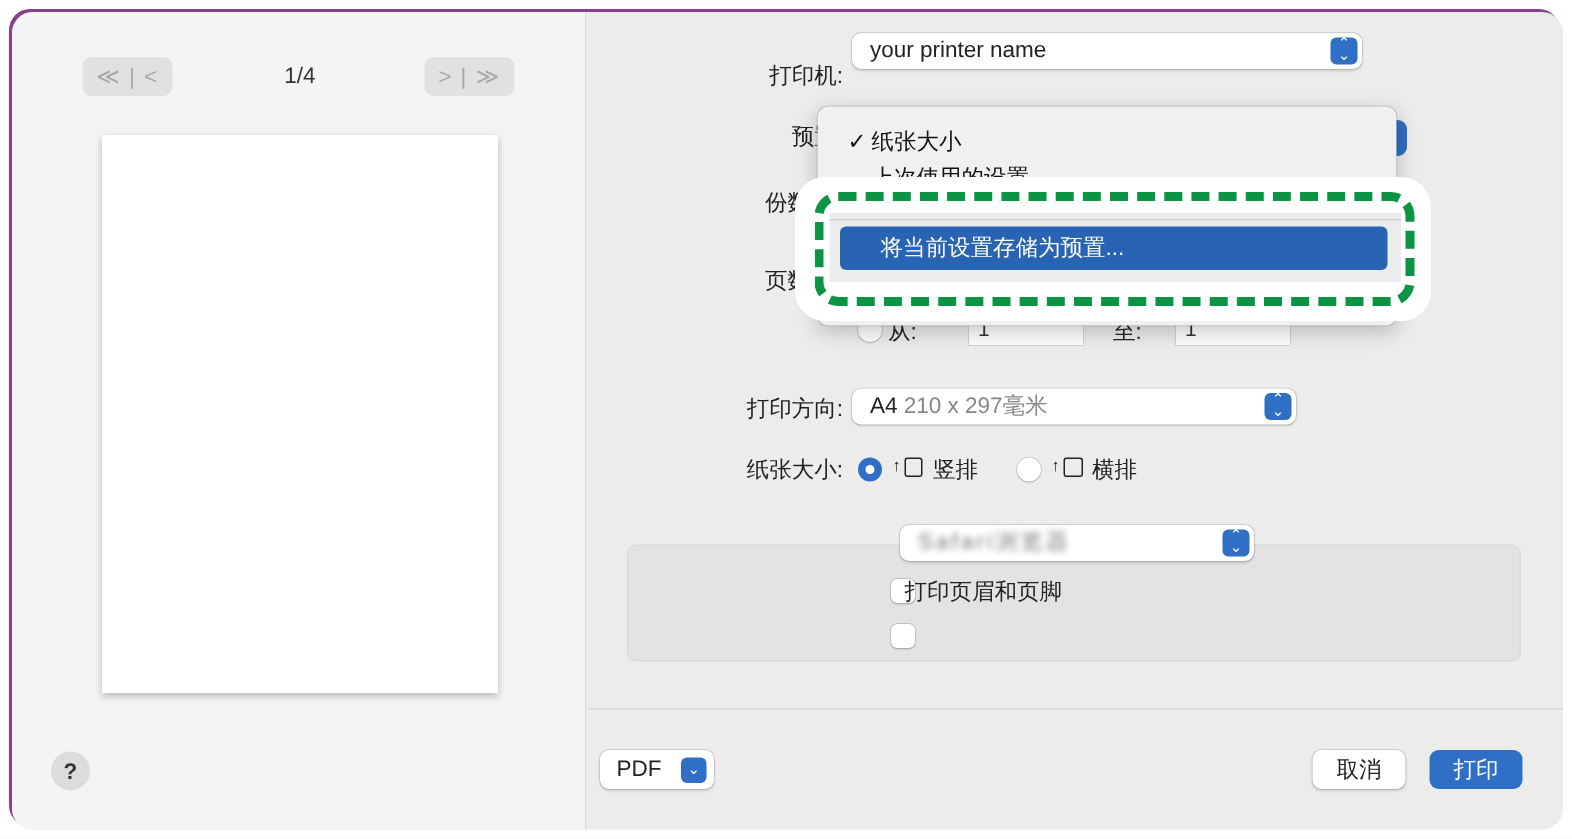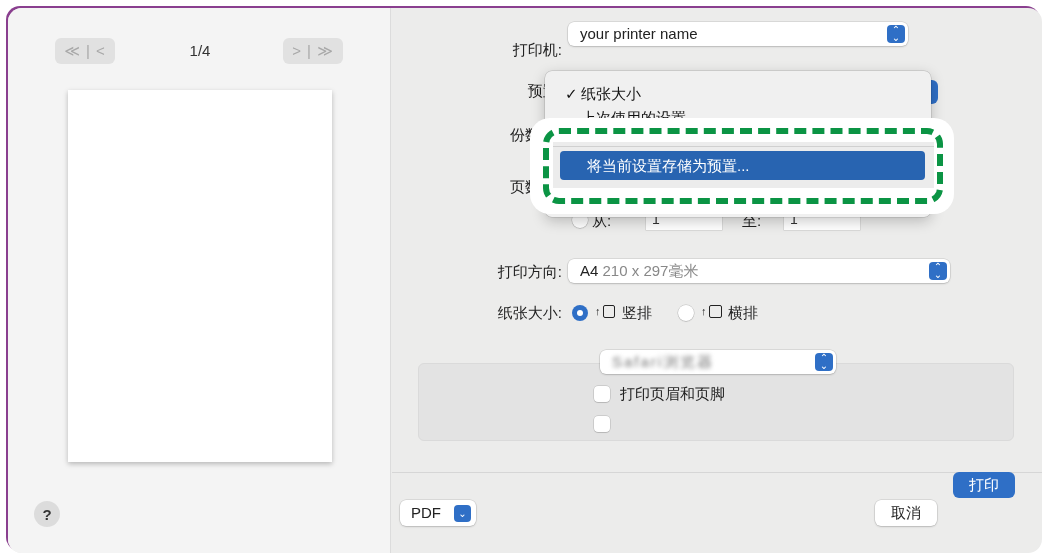--- a/index.html
+++ b/index.html
@@ -75,21 +75,21 @@
   .pdf-chevron {
     position: absolute; right: 5px; top: 5px; width: 17px; height: 17px; border-radius: 4px; background: #2f6fc6; color: #fff;
     font-size: 10px; line-height: 17px; text-align: center;
   }
   .cancel-btn {
     position: absolute; left: 483px; top: 492px; width: 62px; height: 26px; border-radius: 6px; background: #fff;
     box-shadow: 0 0 0 0.5px rgba(0,0,0,0.15), 0 1px 2px rgba(0,0,0,0.15); font-size: 15px; color: #222;
     display: flex; align-items: center; justify-content: center;
   }
   .print-btn {
-    position: absolute; left: 561px; top: 464px; width: 62px; height: 26px; border-radius: 6px; background: #2f6fc6;
+    position: absolute; left: 561px; top: 492px; width: 62px; height: 26px; border-radius: 6px; background: #2f6fc6;
     font-size: 15px; color: #fff; display: flex; align-items: center; justify-content: center;
   }
   
   .range-field {
     position: absolute; height: 22px; background: #fff; box-shadow: 0 0 0 0.5px rgba(0,0,0,0.15);
     font-size: 14px; color: #333; padding-left: 6px; line-height: 22px;
   }
   
   .menu {
     position: absolute; left: 545px; top: 71px; width: 386px; height: 146px; background: #f0f0f0;
@@ -149,21 +149,21 @@
     <div class="label" style="left:118px; top:118px; width:52px; text-align:left;">份数</div>
 
     <div class="label" style="left:118px; top:170px; width:52px; text-align:left;">页数</div>
     <div class="radio" style="left:180px; top:204px;"></div>
     <div class="label" style="left:200px; top:204px; text-align:left;">从:</div>
     <div class="range-field" style="left:254px; top:200px; width:76px;">1</div>
     <div class="label" style="left:350px; top:204px; text-align:left;">至:</div>
     <div class="range-field" style="left:392px; top:200px; width:76px;">1</div>
 
     <div class="label" style="left:70px; top:255px; width:100px;">打印方向:</div>
-    <div class="popup" style="left:176px; top:251px; width:382px;">
+    <div class="popup" style="left:176px; top:251px; width:296px;">
       <span>A4</span>
       <span class="grey-text">210 x 297毫米</span>
       <div class="stepper">
           <span>⌃</span>
           <span>⌄</span>
         </div>
     </div>
 
     <div class="label" style="left:70px; top:296px; width:100px;">纸张大小:</div>
     <div class="radio on" style="left:180px; top:297px;"></div>
@@ -177,21 +177,21 @@
 
     <div class="group-box"></div>
     <div class="popup" style="left:208px; top:342px; width:236px;">
       <span class="blurred">Safari浏览器</span>
       <div class="stepper">
           <span>⌃</span>
           <span>⌄</span>
         </div>
     </div>
     <div class="checkbox" style="left:202px; top:378px;"></div>
-    <div class="check-label" style="left:228px; top:377px;">打印页眉和页脚</div>
+    <div class="check-label" style="left:211px; top:377px;">打印页眉和页脚</div>
     <div class="checkbox" style="left:202px; top:408px;"></div>
 
     <div class="footer-divider"></div>
     <div class="pdf-btn">
       <span>PDF</span>
       <div class="pdf-chevron">⌄</div>
     </div>
     <div class="cancel-btn">取消</div>
     <div class="print-btn">打印</div>
   </div>

